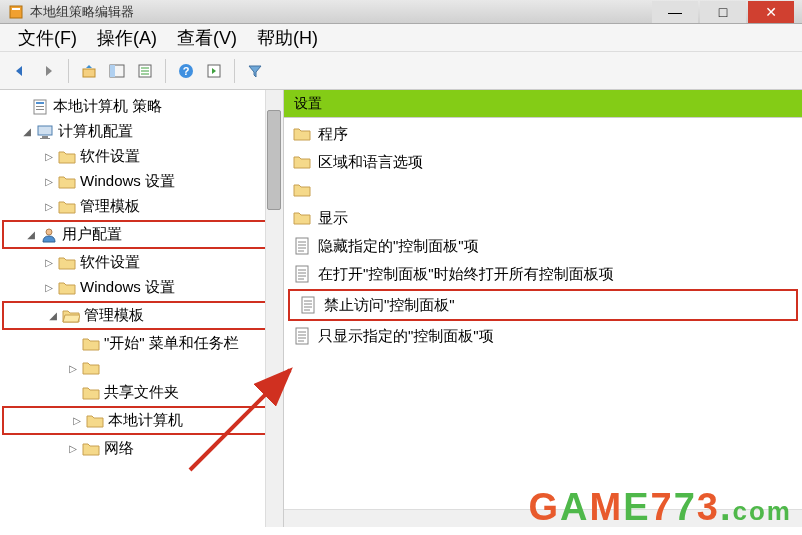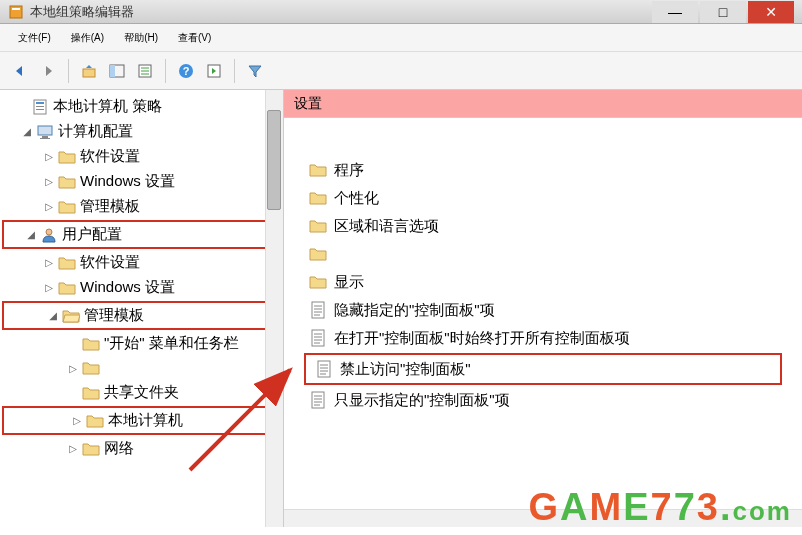--- a/index.html
+++ b/index.html
@@ -8,21 +8,21 @@
     .titlebar { height: 24px; background: linear-gradient(to bottom, #e8e8e8, #d0d0d0); display: flex; align-items: center; padding: 0 8px; border-bottom: 1px solid #aaa; }
     .titlebar-icon { width: 16px; height: 16px; margin-right: 6px; }
     .titlebar-text { font-size: 13px; color: #333; flex: 1; }
     .window-controls { display: flex; gap: 2px; }
     .win-btn { width: 46px; height: 22px; display: flex; align-items: center; justify-content: center; font-size: 14px; cursor: pointer; }
     .win-min { background: #e0e0e0; }
     .win-max { background: #e0e0e0; }
     .win-close { background: #d04030; color: #fff; }
     
     .menubar { height: 28px; display: flex; align-items: center; padding: 0 8px; background: #f5f5f5; border-bottom: 1px solid #ddd; }
-    .menu-item { padding: 4px 10px; font-size: 10px; cursor: pointer; text-align: center; }
+    .menu-item { padding: 4px 10px; font-size: 18px; cursor: pointer; text-align: center; }
     
     .toolbar { height: 38px; display: flex; align-items: center; padding: 0 8px; background: #f5f5f5; border-bottom: 1px solid #ccc; gap: 4px; }
     .tool-btn { width: 24px; height: 24px; display: flex; align-items: center; justify-content: center; cursor: pointer; border: 1px solid transparent; }
     .tool-sep { width: 1px; height: 24px; background: #ccc; margin: 0 4px; }
     
     .main-area { display: flex; height: calc(535px - 32px - 28px - 38px); }
     
     .tree-panel { width: 284px; border-right: 1px solid #ccc; overflow-y: auto; padding: 4px 0; background: #fff; position: relative; }
     .tree-scrollbar { position: absolute; right: 0; top: 0; width: 18px; height: 100%; background: #f0f0f0; border-left: 1px solid #ddd; }
     .tree-thumb { position: absolute; right: 2px; top: 20px; width: 14px; height: 100px; background: #c0c0c0; border: 1px solid #999; border-radius: 2px; }
@@ -32,22 +32,22 @@
     .node-icon { width: 18px; height: 18px; margin-right: 4px; display: inline-flex; align-items: center; justify-content: center; }
     .node-text { font-size: 15px; }
     .indent-0 { padding-left: 4px; margin-left: 27px; }
     .indent-1 { padding-left: 20px; }
     .indent-2 { padding-left: 42px; }
     .indent-3 { padding-left: 66px; }
     
     .highlight-box { border: 2px solid #d03020; margin: 1px 2px; }
     
     .list-panel { flex: 1; display: flex; flex-direction: column; background: #fff; }
-    .list-header { height: 28px; border-bottom: 1px solid #ccc; display: flex; align-items: center; padding: 0 10px; font-size: 14px; background: #fca5a5; }
-    .list-body { flex: 1; overflow-y: auto; padding: 2px 16px; position: relative; margin-top: 36px; }
+    .list-header { height: 28px; border-bottom: 1px solid #ccc; display: flex; align-items: center; padding: 0 10px; font-size: 14px; background: #84cc16; }
+    .list-body { flex: 1; overflow-y: auto; padding: 2px 0; position: relative; }
     .list-scrollbar { position: absolute; bottom: 0; left: 0; width: 100%; height: 18px; background: #f0f0f0; border-top: 1px solid #ddd; }
     .list-item { display: flex; align-items: center; padding: 4px 8px; cursor: pointer; }
     .list-icon { width: 20px; height: 20px; margin-right: 6px; display: inline-flex; align-items: center; justify-content: center; }
     .list-text { font-size: 15px; }
     .list-highlight { border: 2px solid #d03020; margin: 1px 4px; }
     
     .folder-icon svg { width: 18px; height: 16px; }
     .computer-icon svg { width: 18px; height: 16px; }
     .user-icon svg { width: 18px; height: 18px; }
     .root-icon svg { width: 16px; height: 18px; }
@@ -79,22 +79,22 @@
   <div class="window-controls">
     <div class="win-btn win-min">—</div>
     <div class="win-btn win-max">□</div>
     <div class="win-btn win-close">✕</div>
   </div>
 </div>
 
 <div class="menubar">
   <div class="menu-item">文件(F)</div>
   <div class="menu-item">操作(A)</div>
+  <div class="menu-item">查看(V)</div>
   <div class="menu-item">帮助(H)</div>
-  <div class="menu-item">查看(V)</div>
 </div>
 
 <div class="toolbar">
   <div class="tool-btn">
       <svg width="16" height="16" viewBox="0 0 16 16">
         <path d="M10 3 L4 8 L10 13 Z" fill="#3070c0"></path>
       </svg>
     </div>
   <div class="tool-btn">
       <svg width="16" height="16" viewBox="0 0 16 16">
@@ -309,28 +309,20 @@
     </div>
     <div class="list-body" id="list-body">
 
       <div class="list-item">
           <span class="list-icon">
             <svg viewBox="0 0 18 16" width="18" height="16">
               <path d="M1 3 L6 3 L8 5 L17 5 L17 14 L1 14 Z" fill="#f5d98a" stroke="#c8a050"></path>
             </svg>
           </span>
           <span class="list-text">程序</span>
-        </div>
-        <div class="list-item">
-          <span class="list-icon">
-            <svg viewBox="0 0 18 16" width="18" height="16">
-              <path d="M1 3 L6 3 L8 5 L17 5 L17 14 L1 14 Z" fill="#f5d98a" stroke="#c8a050"></path>
-            </svg>
-          </span>
-          <span class="list-text">个性化</span>
         </div>
         <div class="list-item">
           <span class="list-icon">
             <svg viewBox="0 0 18 16" width="18" height="16">
               <path d="M1 3 L6 3 L8 5 L17 5 L17 14 L1 14 Z" fill="#f5d98a" stroke="#c8a050"></path>
             </svg>
           </span>
           <span class="list-text">区域和语言选项</span>
         </div>
         <div class="list-item">

